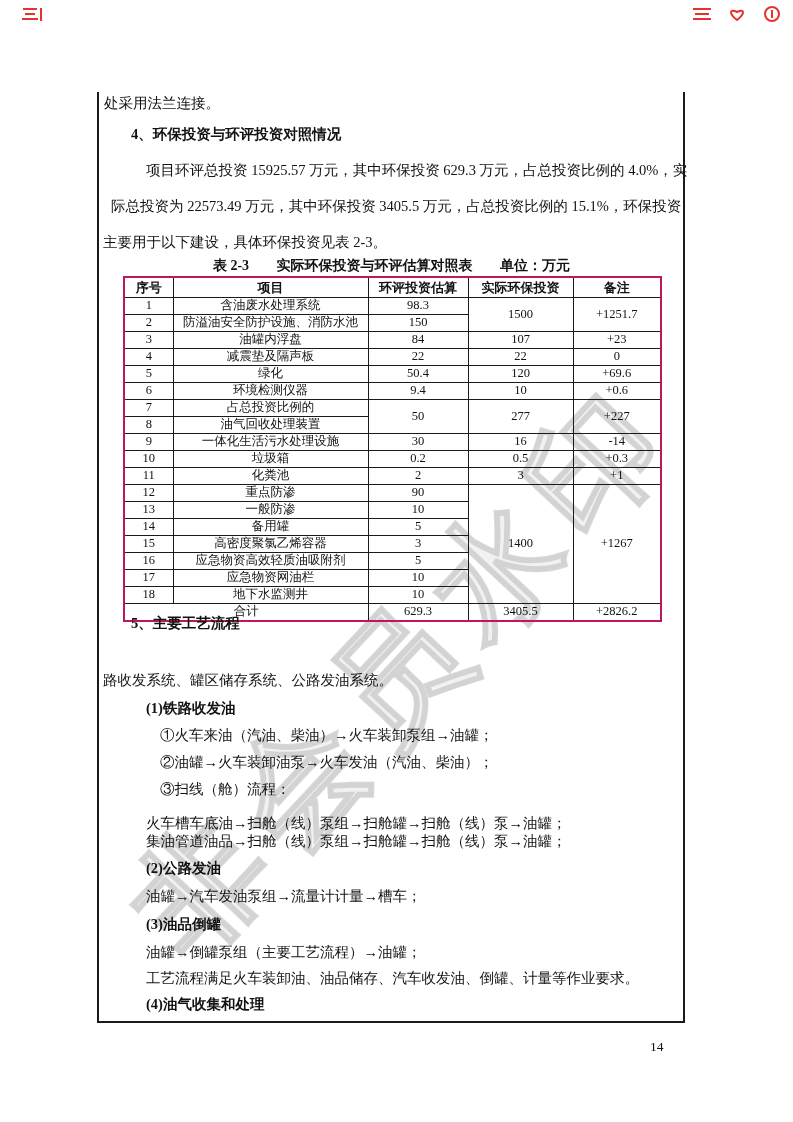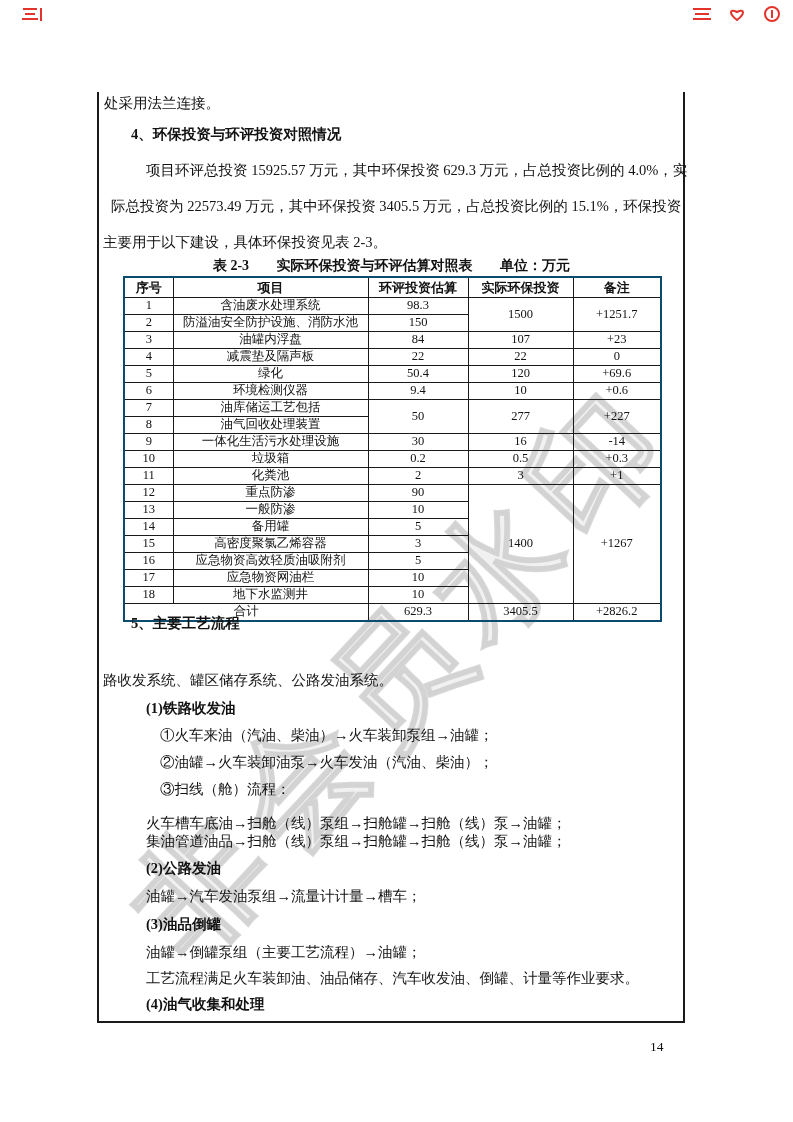--- a/index.html
+++ b/index.html
@@ -17,21 +17,21 @@
          border-left:2px solid #1a1a1a;border-right:2px solid #1a1a1a;border-bottom:2px solid #1a1a1a;}
 
   .tl{position:absolute;z-index:2;font-size:14.5px;line-height:17px;white-space:nowrap;}
   .b{font-weight:bold;}
 
   .caption{position:absolute;left:123px;top:257px;width:537px;z-index:2;text-align:center;
            font-weight:bold;font-size:14px;white-space:nowrap;}
   .caption span{padding:0 12px;}
 
   table.invtable{position:absolute;left:123px;top:276px;width:537px;z-index:2;
-                 border-collapse:collapse;table-layout:fixed;border:2px solid #0c4a6e;}
+                 border-collapse:collapse;table-layout:fixed;border:2px solid #be185d;}
   .invtable th,.invtable td{border:1px solid #1a1a1a;text-align:center;vertical-align:middle;
                  padding:0;line-height:1.05;overflow:hidden;background:transparent;}
   .invtable th{font-size:13px;height:19px;font-weight:bold;}
   .invtable td{font-size:12.5px;height:16px;}
 
   .pagenum{position:absolute;left:650px;top:1039px;z-index:2;font-size:13.5px;}
 
   .stamp{position:absolute;z-index:3;}
   .stamp-left{left:19px;top:5px;}
   .stamp-right{left:690px;top:4px;}
@@ -117,21 +117,21 @@
     </tr>
     <tr>
       <td>6</td>
       <td>环境检测仪器</td>
       <td>9.4</td>
       <td>10</td>
       <td>+0.6</td>
     </tr>
     <tr>
       <td>7</td>
-      <td>油库储运工艺包括</td>
+      <td>占总投资比例的</td>
       <td rowspan="2">50</td>
       <td rowspan="2">277</td>
       <td rowspan="2">+227</td>
     </tr>
     <tr>
       <td>8</td>
       <td>油气回收处理装置</td>
     </tr>
     <tr>
       <td>9</td>

